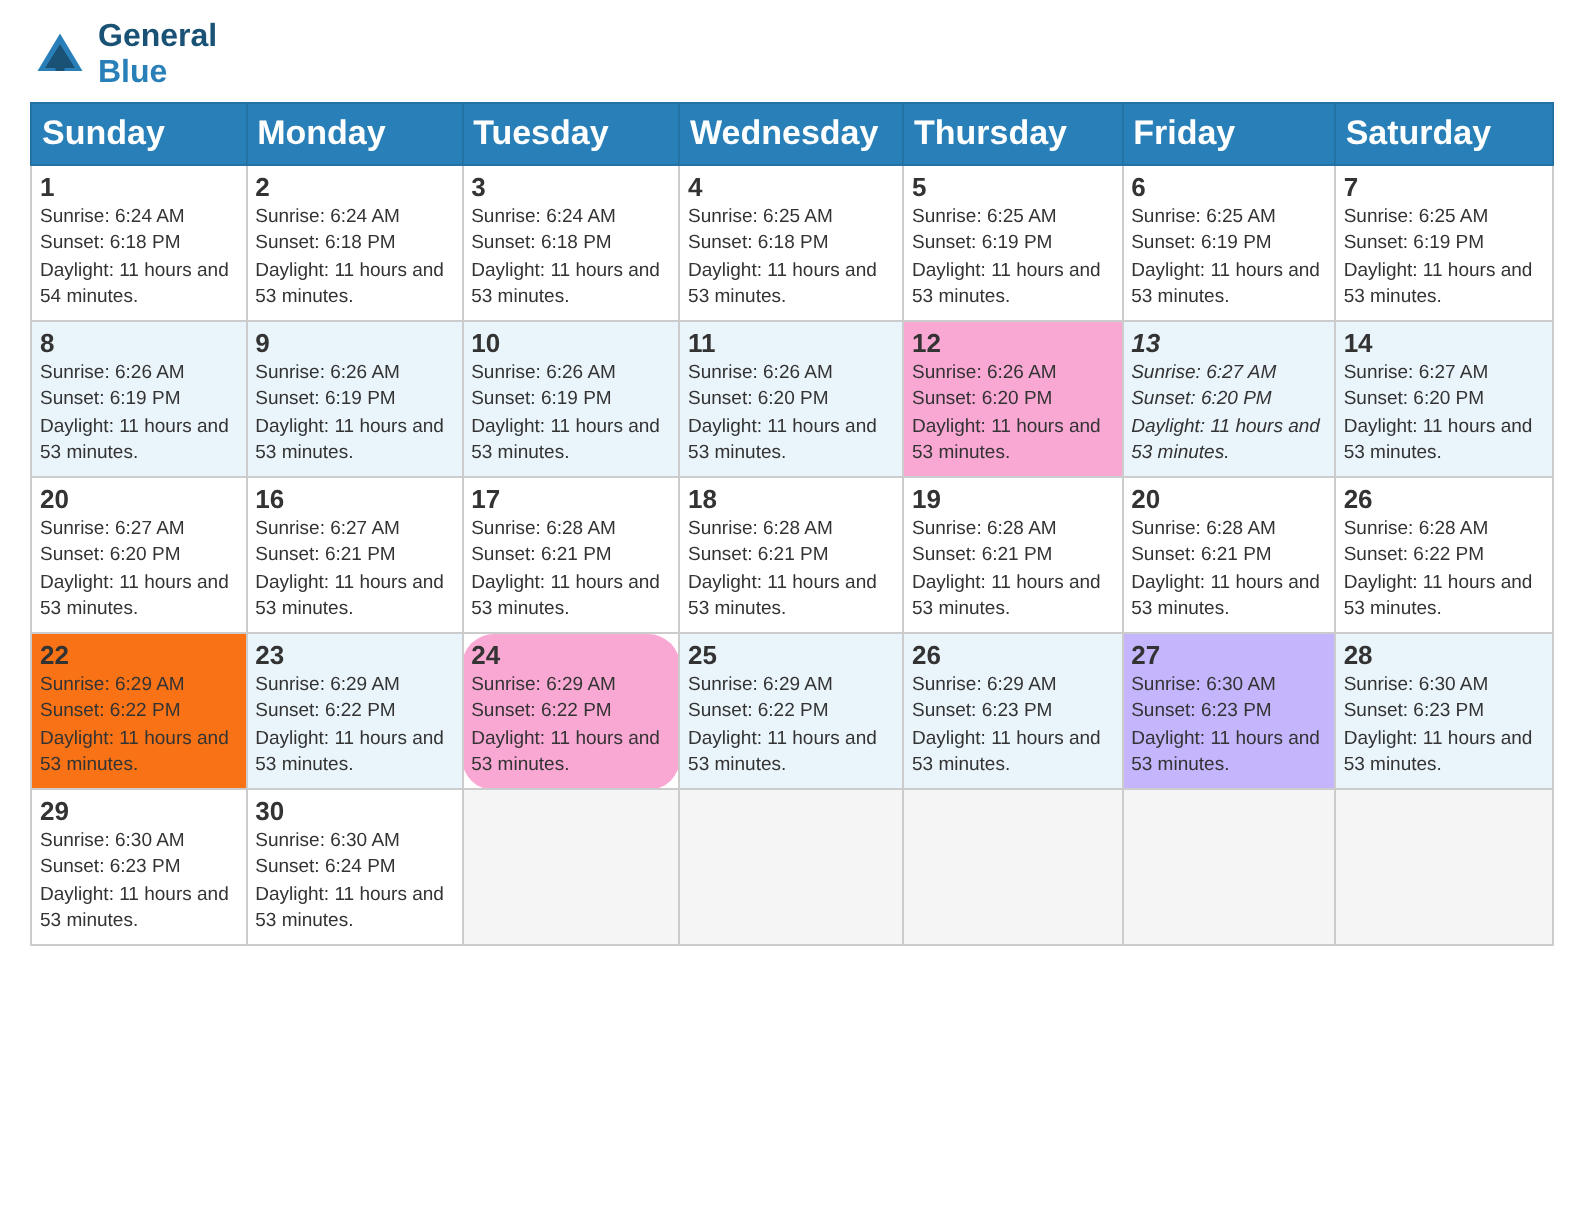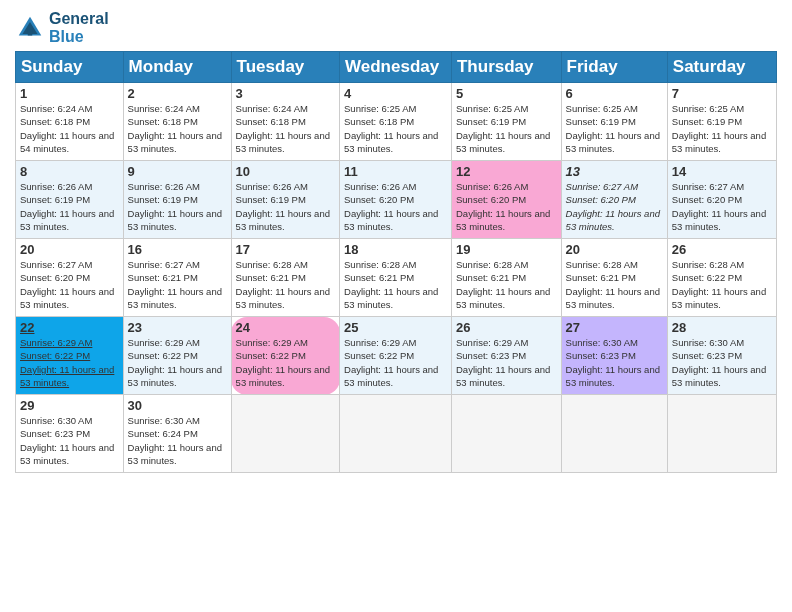--- a/index.html
+++ b/index.html
@@ -213,21 +213,21 @@
           <td>
             <span class="day-num">20</span>
             <div class="day-info">Sunrise: 6:28 AM<br>Sunset: 6:21 PM<br>Daylight: 11 hours and 53 minutes.</div>
           </td>
           <td>
             <span class="day-num">26</span>
             <div class="day-info">Sunrise: 6:28 AM<br>Sunset: 6:22 PM<br>Daylight: 11 hours and 53 minutes.</div>
           </td>
         </tr>
         <tr>
-          <td style="background: #0ea5e9; text-decoration: underline;">
+          <td style="background: #f97316;">
             <span class="day-num">22</span>
             <div class="day-info">Sunrise: 6:29 AM<br>Sunset: 6:22 PM<br>Daylight: 11 hours and 53 minutes.</div>
           </td>
           <td style="background: rgb(234, 244, 251);">
             <span class="day-num">23</span>
             <div class="day-info">Sunrise: 6:29 AM<br>Sunset: 6:22 PM<br>Daylight: 11 hours and 53 minutes.</div>
           </td>
           <td style="background: #f9a8d4; border-radius: 16px;">
             <span class="day-num">24</span>
             <div class="day-info">Sunrise: 6:29 AM<br>Sunset: 6:22 PM<br>Daylight: 11 hours and 53 minutes.</div>

